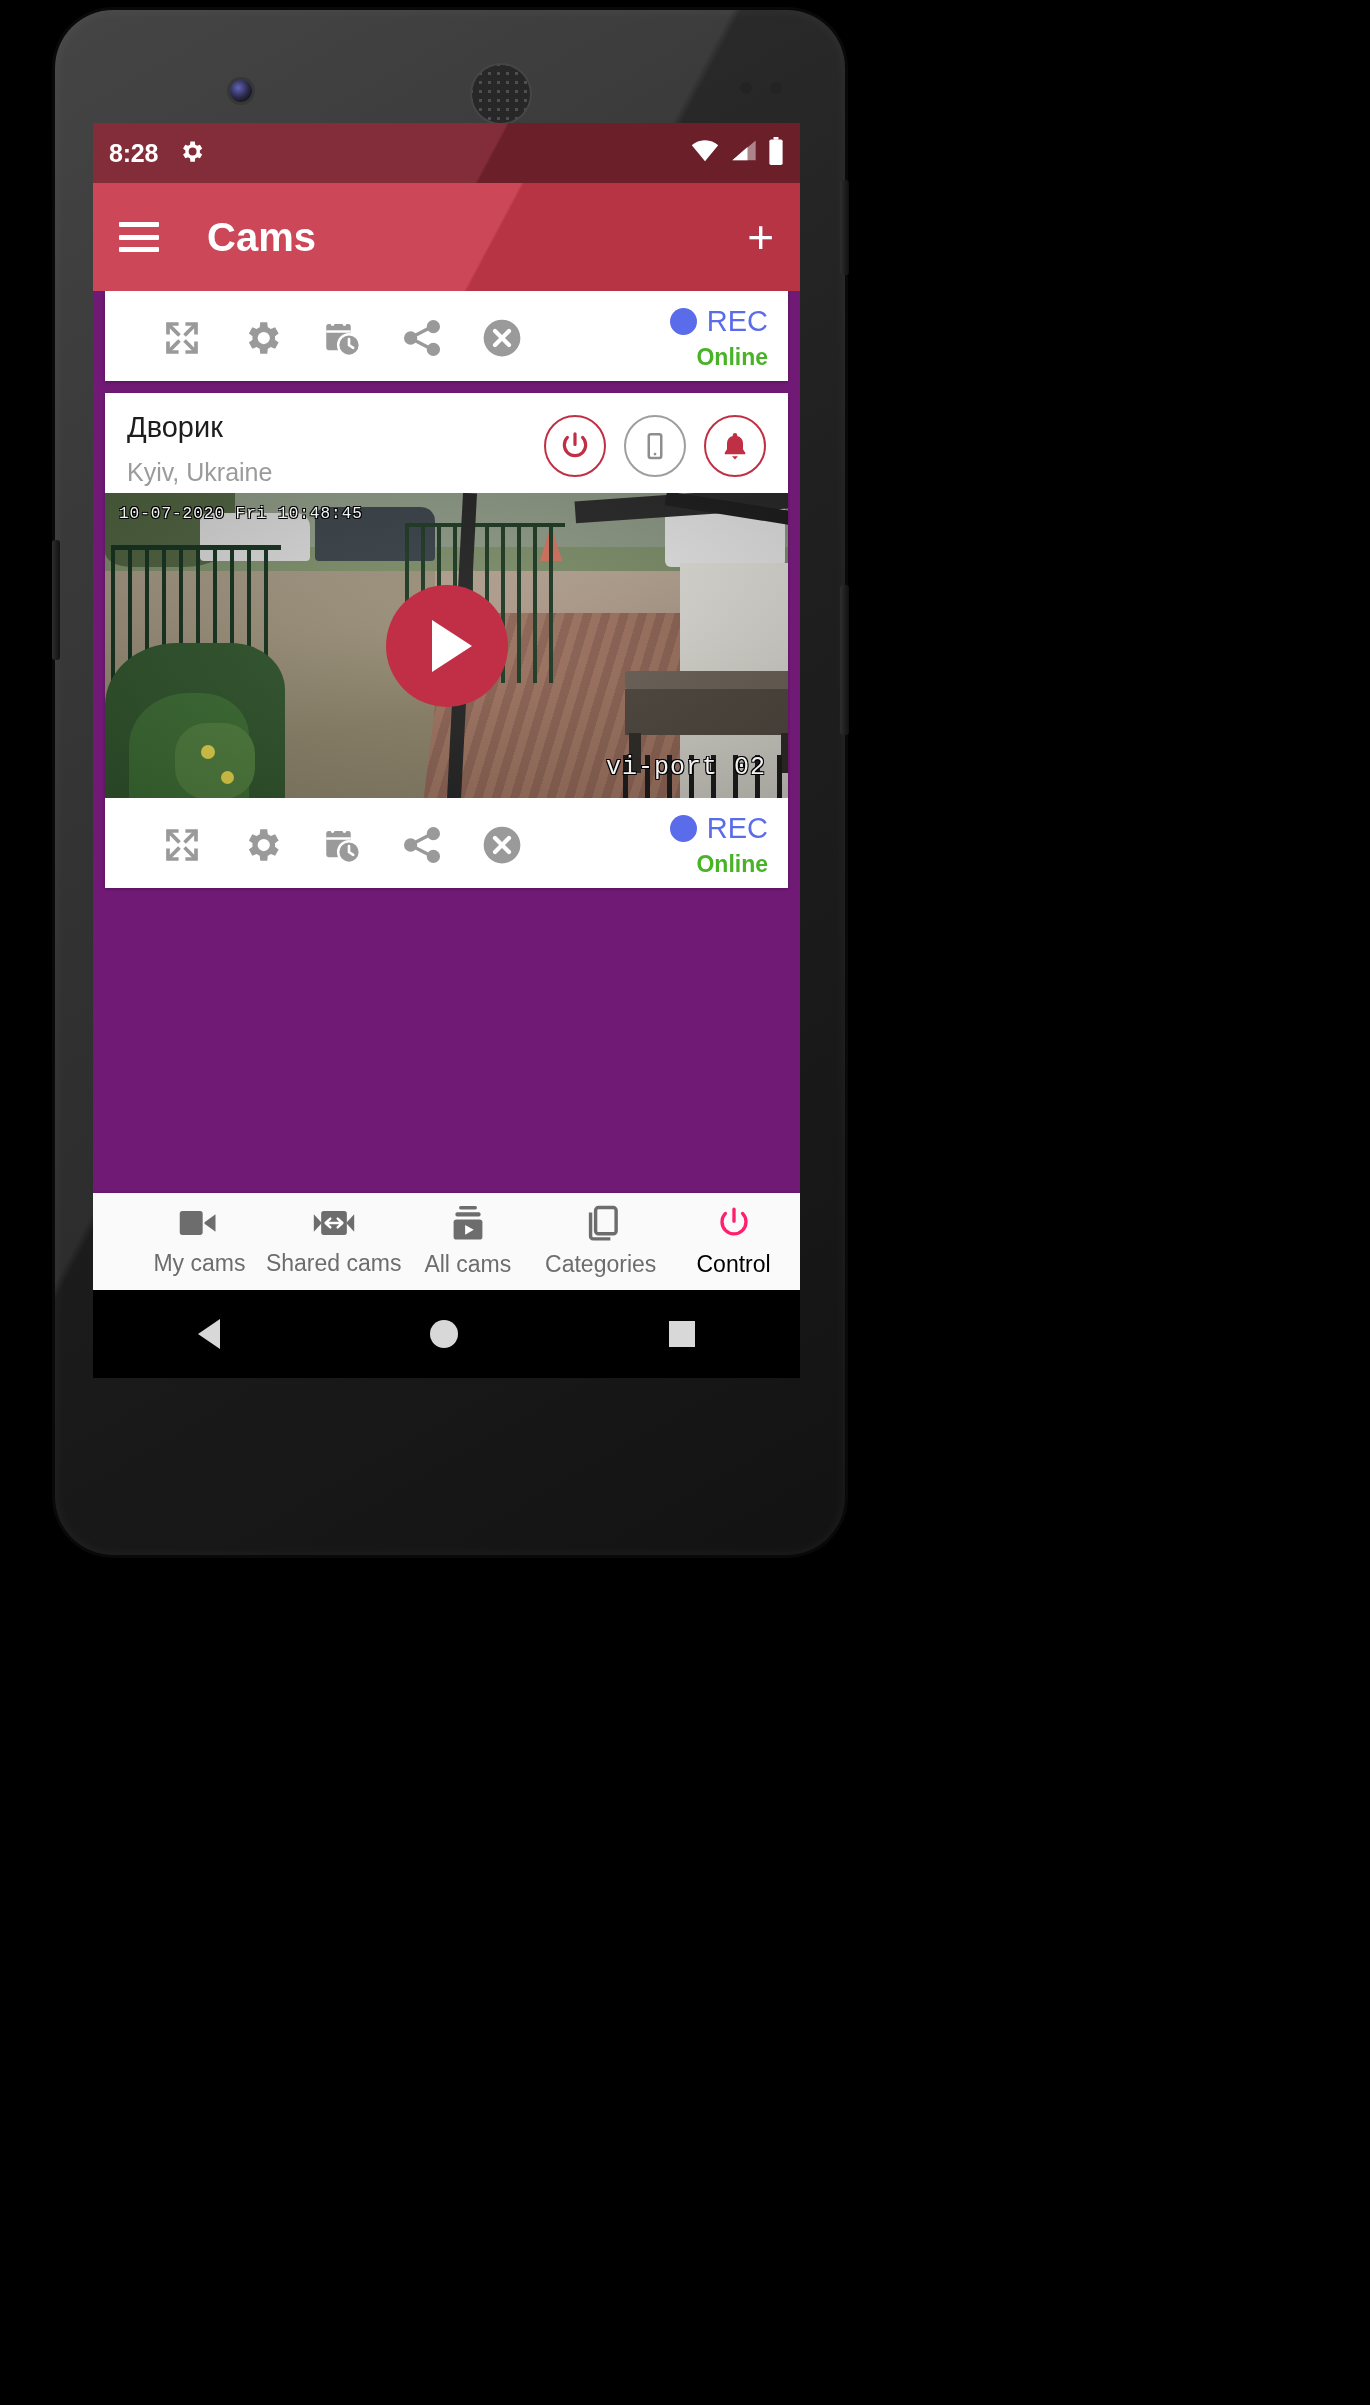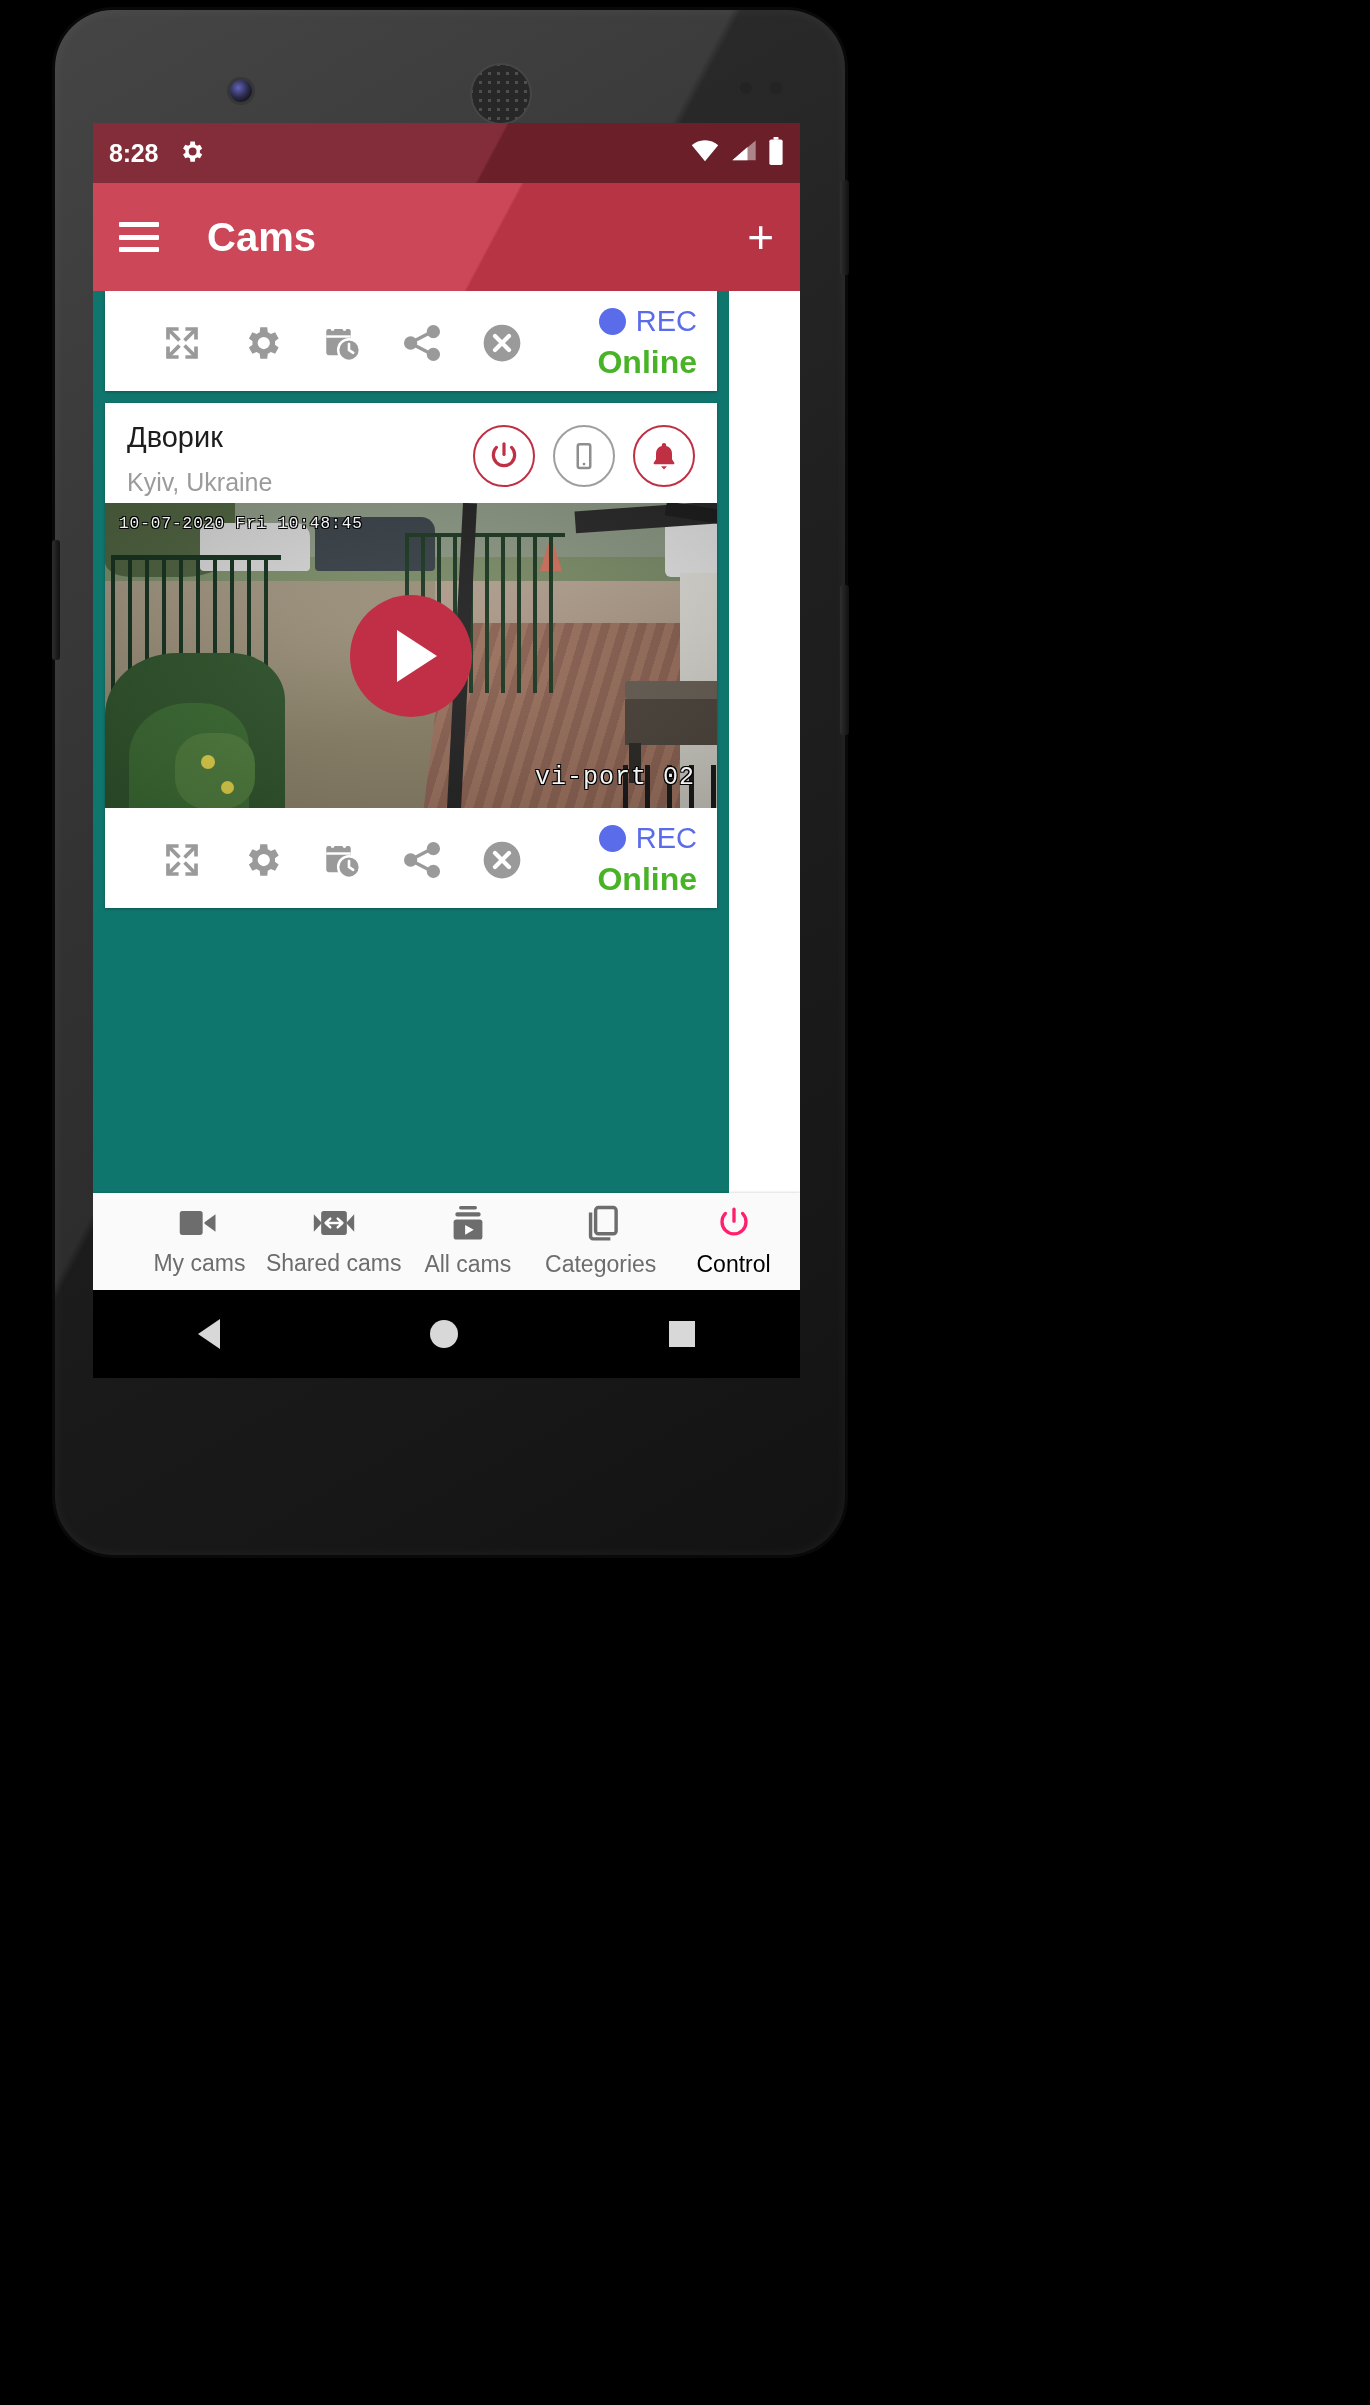--- a/index.html
+++ b/index.html
@@ -66,22 +66,22 @@
   }
   .bar-gloss{position:absolute;inset:0;pointer-events:none;
     background:linear-gradient(118deg, rgba(255,255,255,0.07) 0%, rgba(255,255,255,0.07) 56%, rgba(0,0,0,0.085) 56.4%, rgba(0,0,0,0.085) 100%);}
   #hamburger{ width:40px;height:30px; display:flex;flex-direction:column;justify-content:space-between; cursor:pointer; z-index:2;}
   #hamburger span{display:block;height:5px;background:#fff;border-radius:1px;}
   #app-title{ color:#fff; font-size:40px; font-weight:bold; margin-left:48px; z-index:2;}
   #add-button{ margin-left:auto; color:#fff; font-size:46px; font-weight:300; line-height:1; z-index:2; cursor:pointer;}
 
   
   #content{
-    position:absolute; left:0; top:168px; width:636px; height:922px;
-    background:#0f766e; overflow:hidden;
+    position:absolute; left:0; top:168px; width:707px; height:922px;
+    background:#701a75; overflow:hidden;
   }
 
   .cam-card{
     background:#fff; margin:0 12px 12px 12px;
     box-shadow:0 1px 3px rgba(0,0,0,0.28);
   }
   .card-top-clip{ margin-top:0; }
 
   .cam-head{ display:flex; align-items:flex-start; padding:18px 22px 6px 22px;gap:12px;}
   .cam-head-text{ flex:1; min-width:0;}
@@ -120,21 +120,21 @@
     margin-left:11px;
   }
 
   .cam-foot{ display:flex; align-items:center; padding:14px 18px 10px 18px; position:relative;}
   .foot-icons{ display:flex; gap:38px; align-items:center; padding-left:38px;}
   .foot-icons .ic{ cursor:pointer; display:flex; }
   .foot-status{ margin-left:auto; text-align:right; padding-right:2px;}
   .rec-line{ display:flex; align-items:center; gap:10px; justify-content:flex-end;}
   .rec-dot{ width:27px;height:27px;border-radius:50%; background:#5b6ceb;}
   .rec-txt{ font-size:29px; color:#5b6ceb;}
-  .online-txt{ font-size:32px; color:#49b327; font-weight:bold; margin-top:6px;}
+  .online-txt{ font-size:23px; color:#49b327; font-weight:bold; margin-top:6px;}
 
   
   #quick-controls{
     position:absolute; left:0; top:1090px; width:707px; height:165px;
     background:#bf3349; display:flex; align-items:flex-start; padding-top:16px;
   }
   .qc-item{ flex:1; display:flex;flex-direction:column;align-items:center; cursor:pointer;}
   .qc-circle{
     width:76px;height:76px;border-radius:50%;border:2.5px solid #fff;
     display:flex;align-items:center;justify-content:center;

